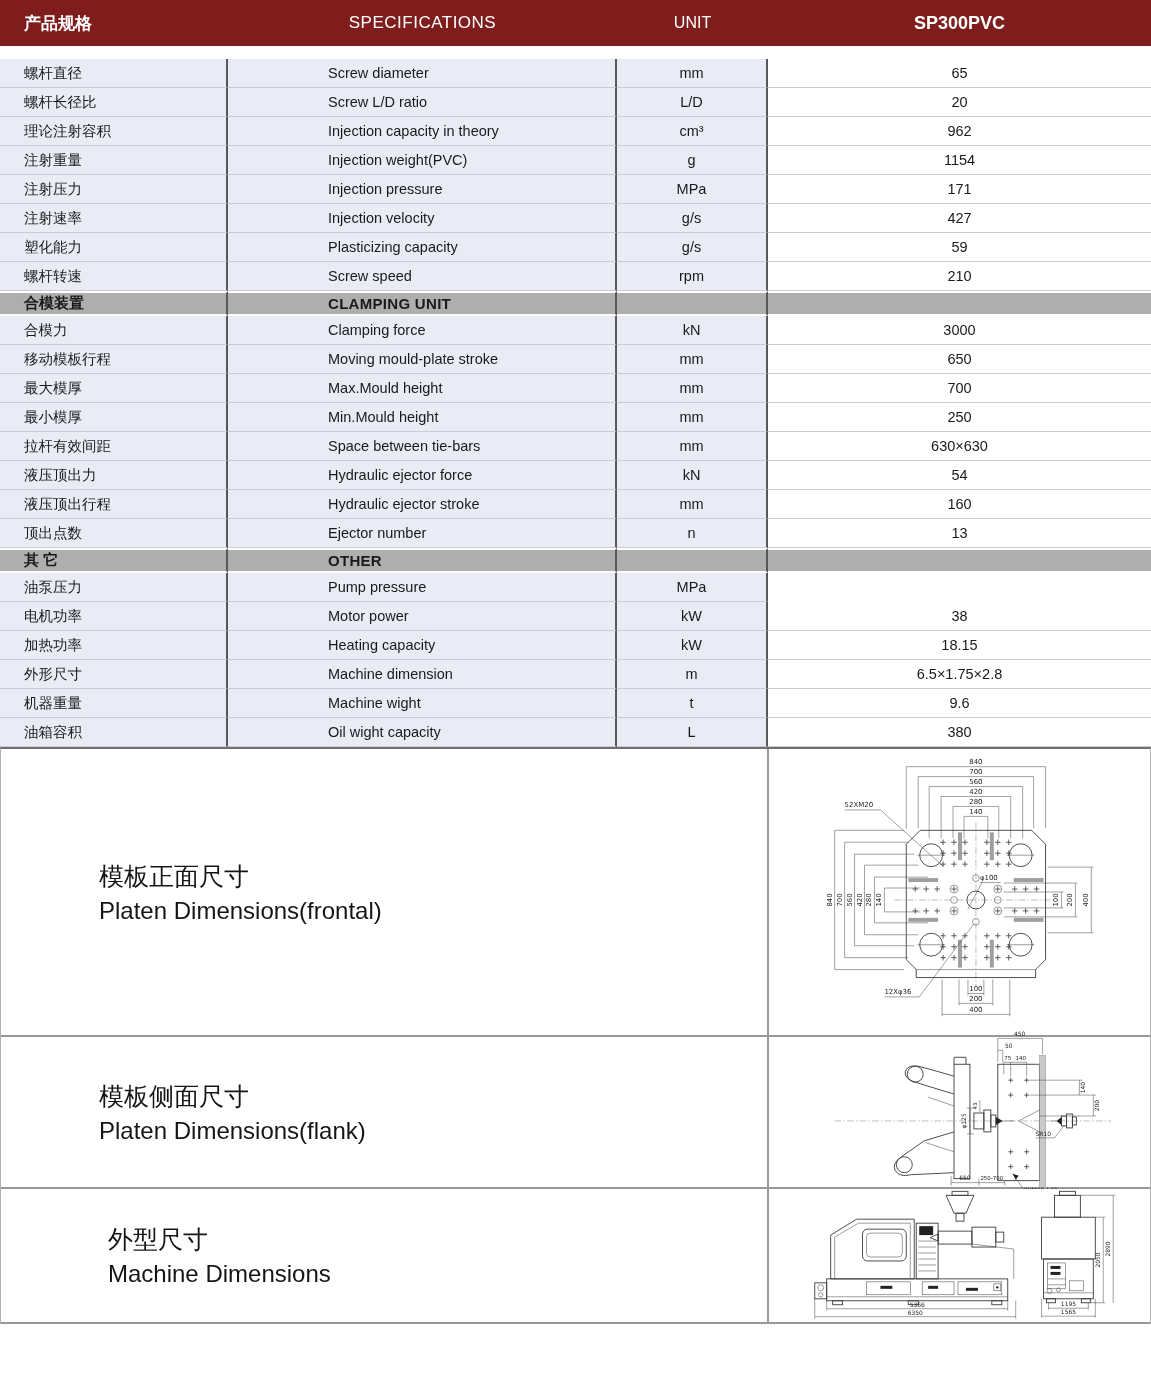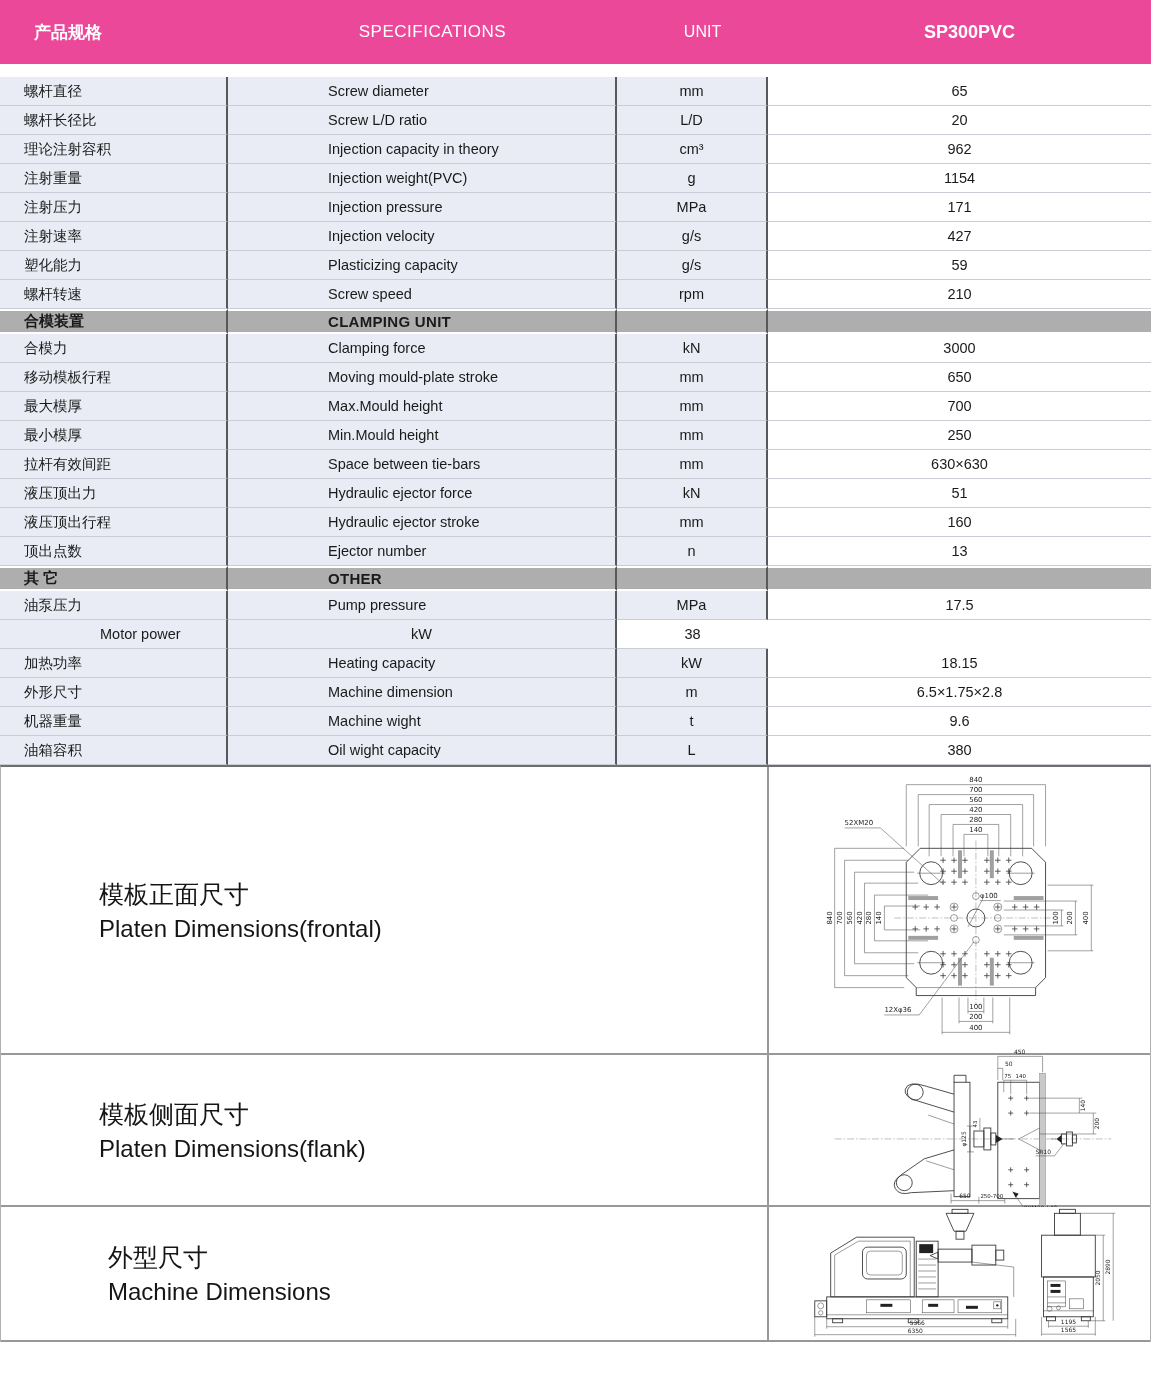--- a/index.html
+++ b/index.html
@@ -1,21 +1,21 @@
 <!DOCTYPE html>
 <html><head>
 <meta charset="utf-8">
 <style>
   * { margin:0; padding:0; box-sizing:border-box; }
   html,body { background:#fff; }
   body { width:1151px; font-family:"Liberation Sans", sans-serif; color:#1a1a1a; }
   .page { width:1151px; height:1380px; overflow:hidden; background:#fff; }
 
   
-  .thead { display:grid; grid-template-columns:228px 389px 151px 383px; height:64px; background:#ec4899; color:#fff; align-items:center;padding-left:10px; }
+  .thead { display:grid; grid-template-columns:228px 389px 151px 383px; height:46px; background:#7f1d1d; color:#fff; align-items:center; }
   .thead .h1 { padding-left:24px; font-size:17px; font-weight:bold; }
   .thead .h2 { text-align:center; font-size:17px; letter-spacing:0.5px; }
   .thead .h3 { text-align:center; font-size:16px; }
   .thead .h4 { text-align:center; font-size:18px; font-weight:bold; }
   .tbody { margin-top:13px; }
   .trow { display:grid; grid-template-columns:228px 389px 151px 383px; }
   .data-row { height:29px; }
   .section-row { height:25px; }
   .c { display:flex; align-items:center; font-size:14.5px; }
   .c1 { padding-left:24px; border-right:2px solid #58585a; }
@@ -147,21 +147,21 @@
       <div class="trow data-row">
         <div class="c c1">拉杆有效间距</div>
         <div class="c c2">Space between tie-bars</div>
         <div class="c c3">mm</div>
         <div class="c c4">630×630</div>
       </div>
       <div class="trow data-row">
         <div class="c c1">液压顶出力</div>
         <div class="c c2">Hydraulic ejector force</div>
         <div class="c c3">kN</div>
-        <div class="c c4">51</div>
+        <div class="c c4">54</div>
       </div>
       <div class="trow data-row">
         <div class="c c1">液压顶出行程</div>
         <div class="c c2">Hydraulic ejector stroke</div>
         <div class="c c3">mm</div>
         <div class="c c4">160</div>
       </div>
       <div class="trow data-row">
         <div class="c c1">顶出点数</div>
         <div class="c c2">Ejector number</div>
@@ -171,23 +171,23 @@
       <div class="trow section-row">
         <div class="c c1">其  它</div>
         <div class="c c2">OTHER</div>
         <div class="c c3"></div>
         <div class="c c4"></div>
       </div>
       <div class="trow data-row">
         <div class="c c1">油泵压力</div>
         <div class="c c2">Pump pressure</div>
         <div class="c c3">MPa</div>
-        <div class="c c4">17.5</div>
-      </div>
-      <div class="trow data-row">
+      </div>
+      <div class="trow data-row">
+        <div class="c c1">电机功率</div>
         <div class="c c2">Motor power</div>
         <div class="c c3">kW</div>
         <div class="c c4">38</div>
       </div>
       <div class="trow data-row">
         <div class="c c1">加热功率</div>
         <div class="c c2">Heating capacity</div>
         <div class="c c3">kW</div>
         <div class="c c4">18.15</div>
       </div>

